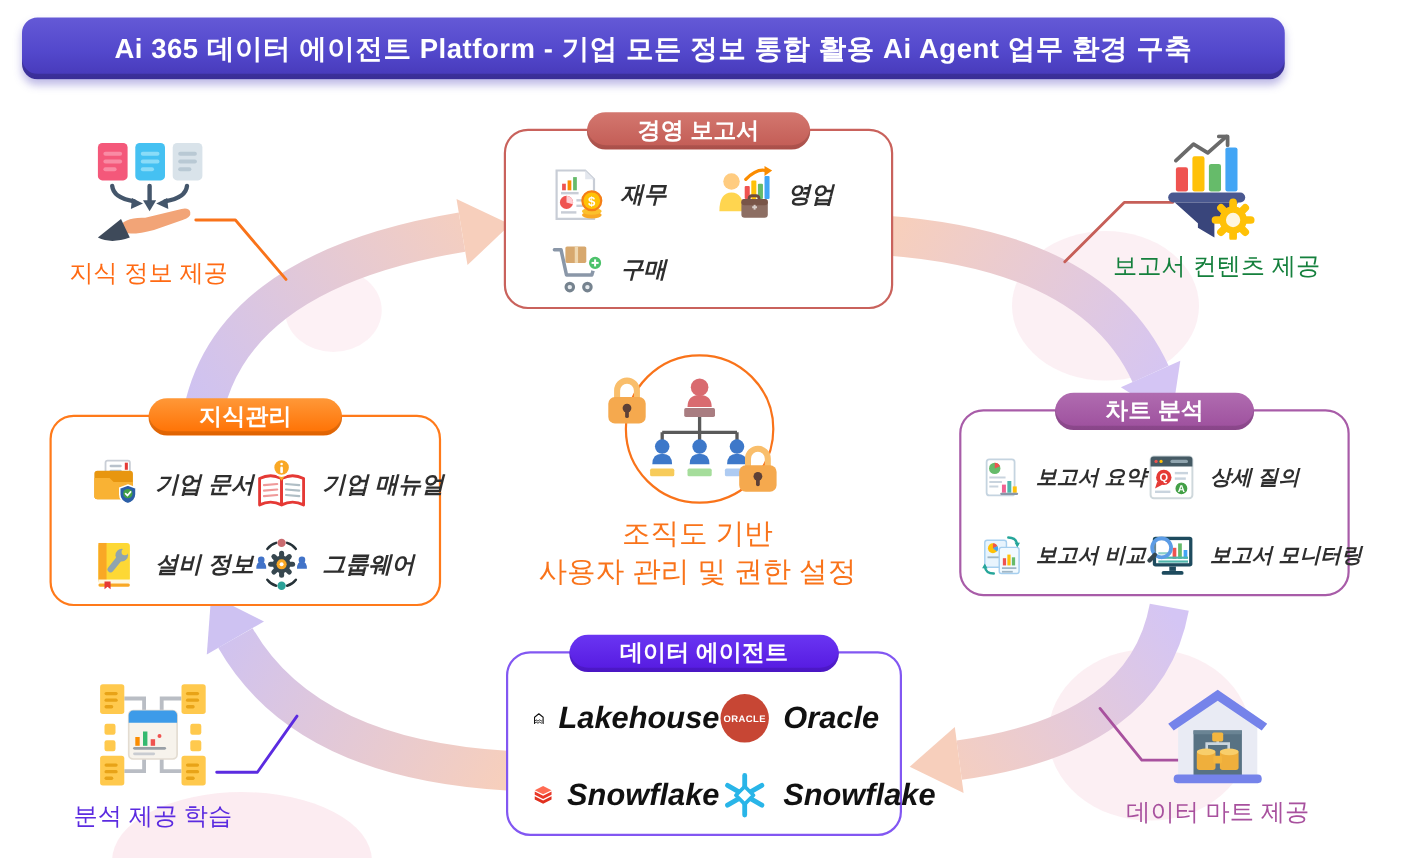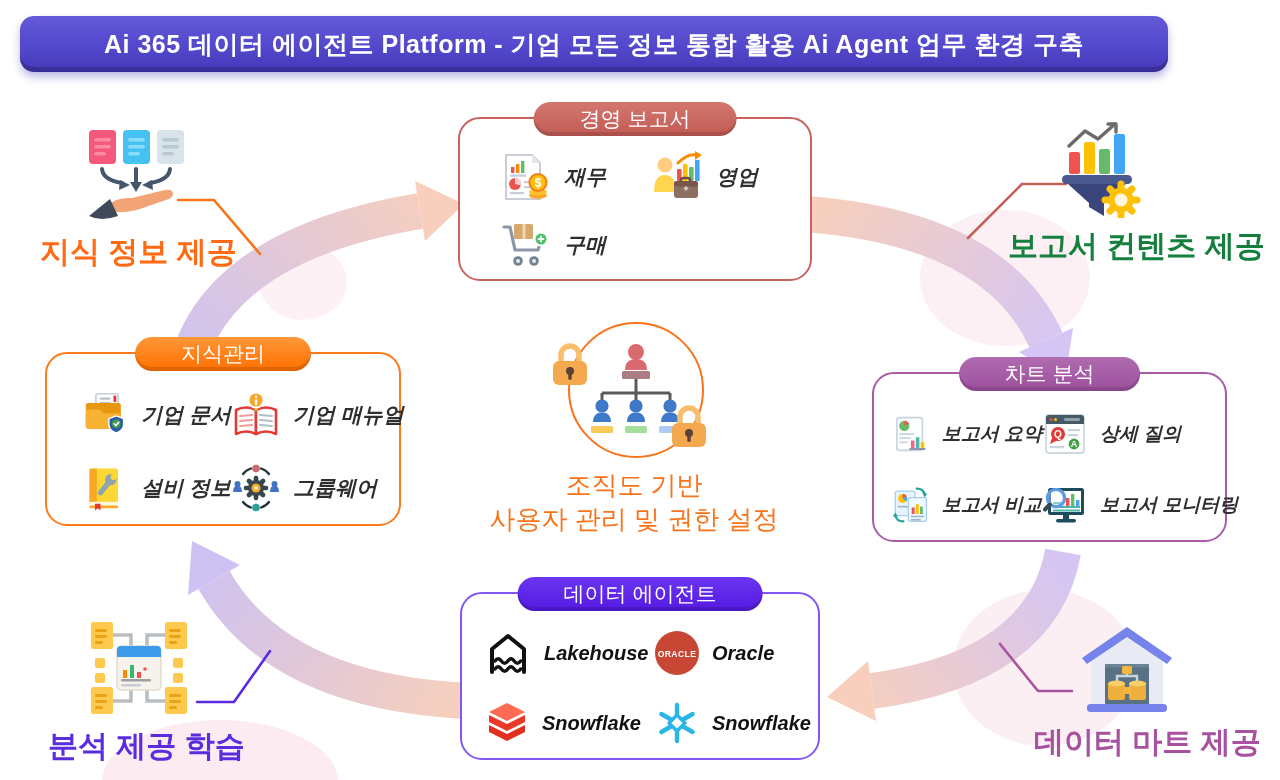--- a/index.html
+++ b/index.html
@@ -16,53 +16,53 @@
     background:linear-gradient(180deg,#6459d6 0%,#5348cc 55%,#4638b8 100%);
     border-radius:14px;display:flex;align-items:center;justify-content:center;
     box-shadow:0 5px 8px rgba(70,56,184,.35), inset 0 -5px 0 rgba(0,0,0,.18);
   }
   .banner span{color:#fff;font-size:25px;font-weight:bold;letter-spacing:.5px;}
   
   .panel{position:absolute;background:#fff;border-radius:22px;z-index:2;}
   .pill{
     position:absolute;top:-17px;left:50%;transform:translateX(-50%);
     height:34px;line-height:34px;padding:0 46px;border-radius:17px;
-    color:#fff;font-size:21px;font-weight:normal;white-space:nowrap;
+    color:#fff;font-size:21px;font-weight:bold;white-space:nowrap;
     box-shadow:inset 0 -4px 0 rgba(0,0,0,.12);
   }
   .panel-grid{
     display:grid;grid-template-rows:1fr 1fr;height:calc(100% - 24px);
     margin-top:24px;align-items:center;
   }
   .p-item{display:flex;align-items:center;gap:12px;}
   .p-item .lbl{font-size:21px;font-weight:bold;color:#2e2e2e;white-space:nowrap;font-style:italic;}
   #panel-report{left:458px;top:117px;width:350px;height:160px;border:2.5px solid #C9625C;}
   #panel-report .pill{background:linear-gradient(180deg,#d3776f,#c25b54);}
   #panel-report .panel-grid{grid-template-columns:152px 1fr;padding:0 6px 6px 40px;}
-  #panel-knowledge{left:45px;top:352px;width:352px;height:170px;border:2.5px solid #FF7A1A;}
+  #panel-knowledge{left:45px;top:377px;width:352px;height:170px;border:2.5px solid #FF7A1A;}
   #panel-knowledge .pill{background:linear-gradient(180deg,#ff9838,#ff6f00);}
   #panel-knowledge .panel-grid{grid-template-columns:148px 1fr;padding:0 4px 6px 36px;}
   #panel-chart{left:872px;top:372px;width:351px;height:166px;border:2.5px solid #A85CA8;}
   #panel-chart .pill{background:linear-gradient(180deg,#b06cb0,#9d4f9d);}
   #panel-chart .panel-grid{grid-template-columns:150px 1fr;padding:0 4px 6px 18px;}
   #panel-chart .lbl{font-size:19px;}
   #panel-data{left:460px;top:592px;width:356px;height:164px;border:2.5px solid #8257F2;}
   #panel-data .pill{background:linear-gradient(180deg,#6a35f2,#5519e0);}
   #panel-data .panel-grid{grid-template-columns:170px 1fr;padding:0 4px 6px 22px;}
-  #panel-data .lbl{font-size:20px;color:#111;}
+  #panel-data .lbl{font-size:28px;color:#111;}
   
   .satellite{position:absolute;z-index:2;text-align:center;}
-  .sat-label{font-size:30px;font-weight:700;margin-top:4px;white-space:nowrap;}
+  .sat-label{font-size:22px;font-weight:400;margin-top:4px;white-space:nowrap;}
   #sat-knowledge{left:40px;top:128px;width:190px;}
   #sat-knowledge .sat-label{color:#FF6A13;}
   #sat-report-content{left:1008px;top:122px;width:196px;}
   #sat-report-content .sat-label{color:#15803d;}
   #sat-analysis{left:48px;top:618px;width:182px;}
   #sat-analysis .sat-label{color:#5B2BE0;}
-  #sat-datamart{left:1014px;top:622px;width:186px;margin-left:20px;}
+  #sat-datamart{left:1014px;top:622px;width:186px;}
   #sat-datamart .sat-label{color:#A8519E;}
   
   #center-ring{
     position:absolute;left:568px;top:322px;width:132px;height:132px;z-index:2;
     border:2.5px solid #F9731A;border-radius:50%;background:#fff;
     display:flex;align-items:center;justify-content:center;
   }
   .lock{position:absolute;z-index:3;}
   #lock-1{left:549px;top:340px;}
   #lock-2{left:668px;top:402px;}

